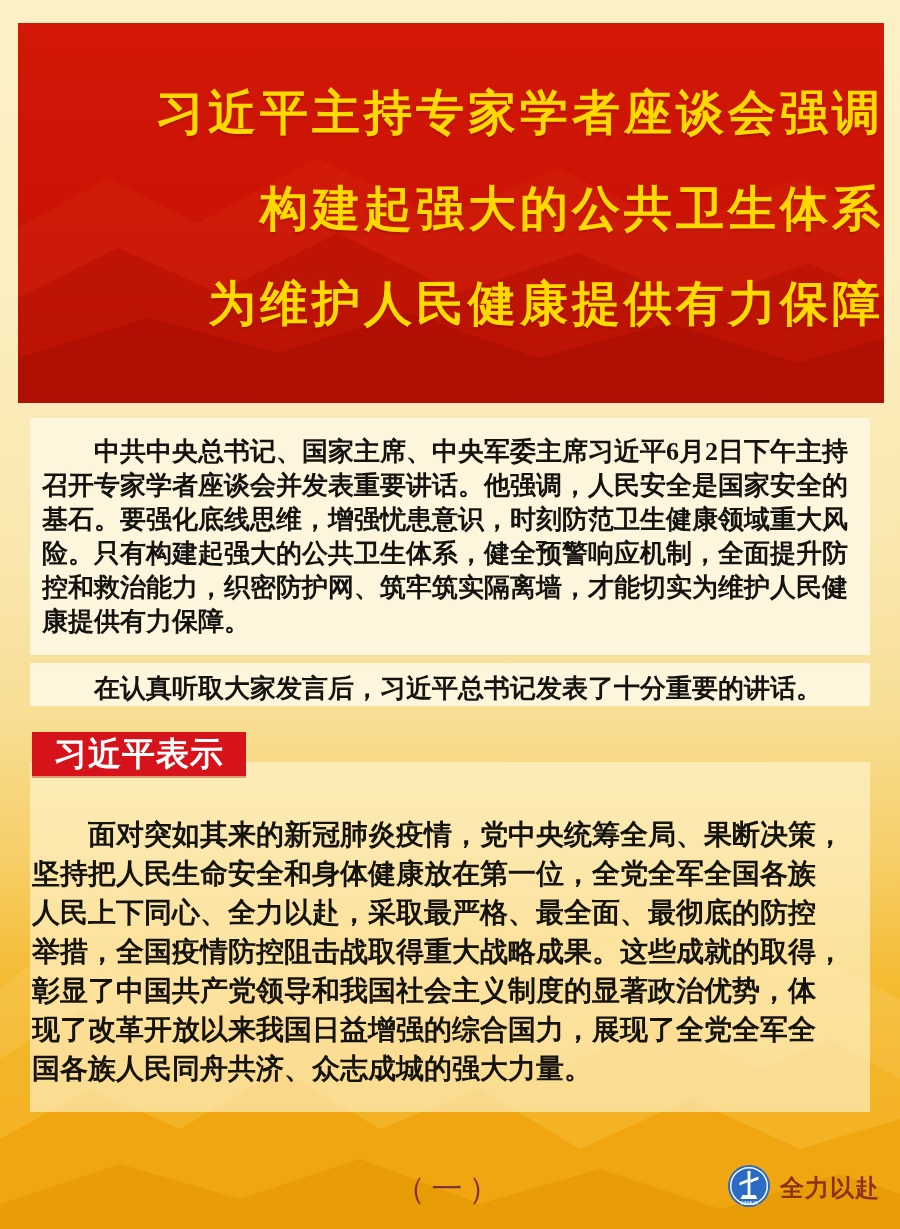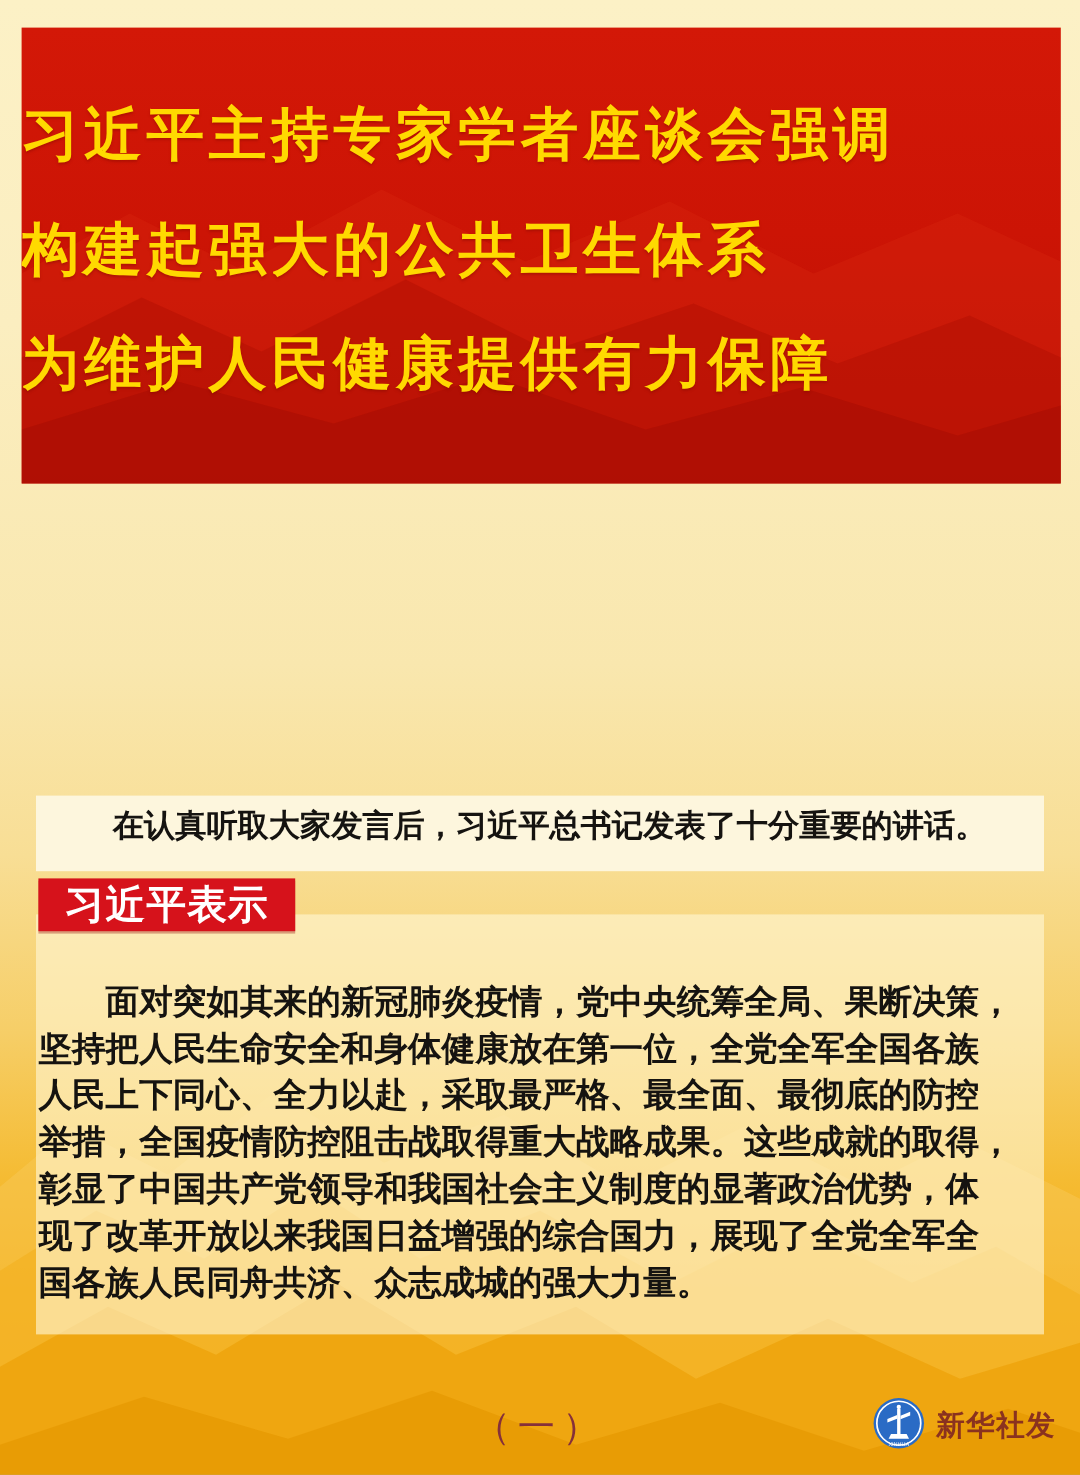--- a/index.html
+++ b/index.html
@@ -26,38 +26,39 @@
   
   .banner{
     position:absolute;left:18px;top:23px;width:866px;height:380px;
     background:linear-gradient(180deg,#D31807 0%,#CC1405 45%,#C01105 80%,#B81005 100%);
     overflow:hidden;
   }
   .banner svg{position:absolute;left:0;top:0;width:866px;height:380px;}
   .headline{
     position:relative;z-index:2;
     padding-top:42px;
-    text-align:left;
+    text-align:right;
     color:#FFD900;
     font-size:48px;
     font-weight:bold;
     line-height:95.5px;
     letter-spacing:4px;
     text-shadow:0 2px 2px rgba(120,10,0,.35);
+    margin-left:19px;
   }
 
   
   .panel{
     position:absolute;left:30px;width:840px;
     background:#FDF6DD;
     color:#151310;
     box-sizing:border-box;
   }
   .panel-1{top:418px;height:237px;padding:17px 12px 0;}
-  .panel-2{top:663px;height:63px;padding:9px 12px 0;}
+  .panel-2{top:663px;height:43px;padding:9px 12px 0;}
   .serif-text{
     font-family:"Liberation Serif","DejaVu Serif",serif;
     font-weight:bold;
     font-size:26px;
     line-height:34px;
     letter-spacing:0px;
     overflow:hidden;
   }
   .panel-3{
     top:762px;height:350px;padding:53px 2px 0;
@@ -112,20 +113,28 @@
     <svg viewBox="0 0 866 380" preserveAspectRatio="none">
       <path d="M0,205 L90,155 180,200 300,135 420,195 540,145 660,205 780,155 866,195 L866,380 0,380 Z" fill="#D92A10" opacity="0.30"></path>
       <path d="M0,275 L100,225 200,270 320,210 440,270 560,230 680,280 790,240 866,275 L866,380 0,380 Z" fill="#B51004" opacity="0.55"></path>
       <path d="M0,335 L130,295 260,330 390,290 520,335 650,300 780,340 866,315 L866,380 0,380 Z" fill="#A80D03" opacity="0.6"></path>
     </svg>
     <div class="headline multiline">习近平主持专家学者座谈会强调
 构建起强大的公共卫生体系
 为维护人民健康提供有力保障</div>
   </div>
 
+  <div class="panel panel-1">
+    <div class="serif-text multiline">　　中共中央总书记、国家主席、中央军委主席习近平6月2日下午主持
+召开专家学者座谈会并发表重要讲话。他强调，人民安全是国家安全的
+基石。要强化底线思维，增强忧患意识，时刻防范卫生健康领域重大风
+险。只有构建起强大的公共卫生体系，健全预警响应机制，全面提升防
+控和救治能力，织密防护网、筑牢筑实隔离墙，才能切实为维护人民健
+康提供有力保障。</div>
+  </div>
 
   <div class="panel panel-2">
     <div class="serif-text">　　在认真听取大家发言后，习近平总书记发表了十分重要的讲话。</div>
   </div>
 
   <div class="speaker-label">习近平表示</div>
 
   <div class="panel panel-3">
     <div class="sans-text multiline">　　面对突如其来的新冠肺炎疫情，党中央统筹全局、果断决策，
 坚持把人民生命安全和身体健康放在第一位，全党全军全国各族
@@ -144,15 +153,15 @@
       <circle cx="22" cy="22" r="18.3" fill="none" stroke="#FFFFFF" stroke-width="1.4"></circle>
       <circle cx="22" cy="8.5" r="1.8" fill="#FFFFFF"></circle>
       <rect x="20.6" y="10" width="2.8" height="21" fill="#FFFFFF"></rect>
       <path d="M12.5,18.5 L20.6,15.2 L20.6,18.2 L12.5,21.5 Z" fill="#FFFFFF"></path>
       <path d="M31.5,12.5 L23.4,15.8 L23.4,18.8 L31.5,15.5 Z" fill="#FFFFFF"></path>
       <path d="M15.5,31 L28.5,31 L30.5,35 L13.5,35 Z" fill="#FFFFFF"></path>
       <text x="22" y="41" text-anchor="middle" font-size="4.6" fill="#FFFFFF" font-family="Liberation Sans, DejaVu Sans, sans-serif">XINHUA</text>
     </svg>
   </div>
 
-  <div class="credit">新华社发</div>
+  <div class="credit">全力以赴</div>
 
 </div>
 
 </body></html>

